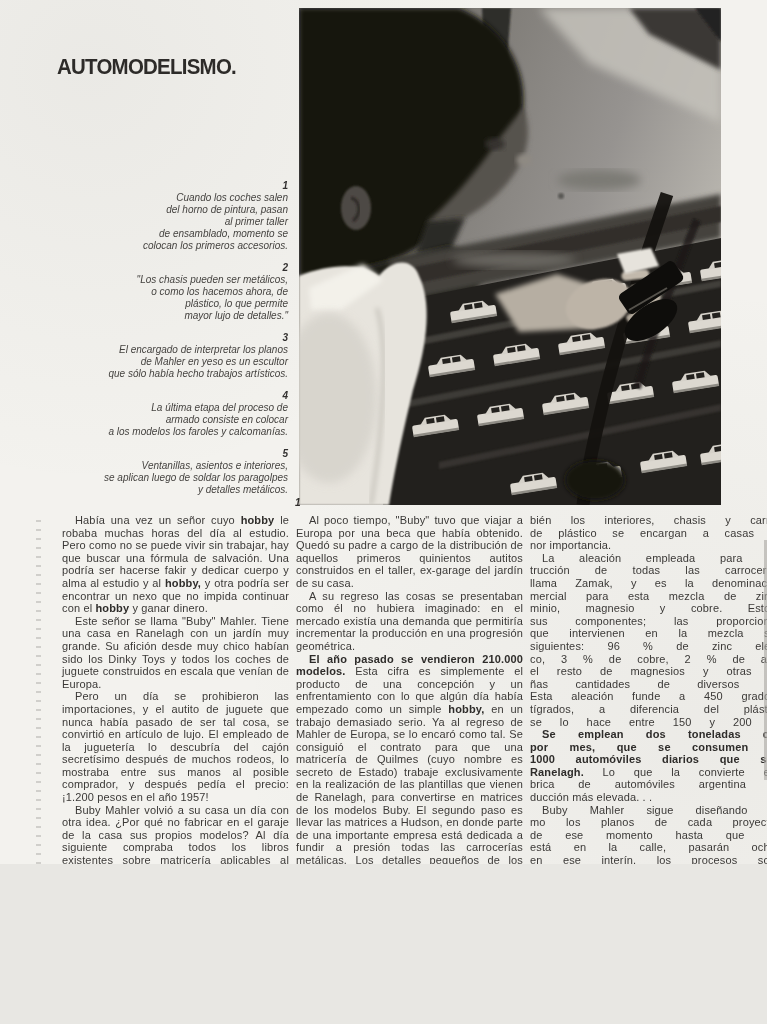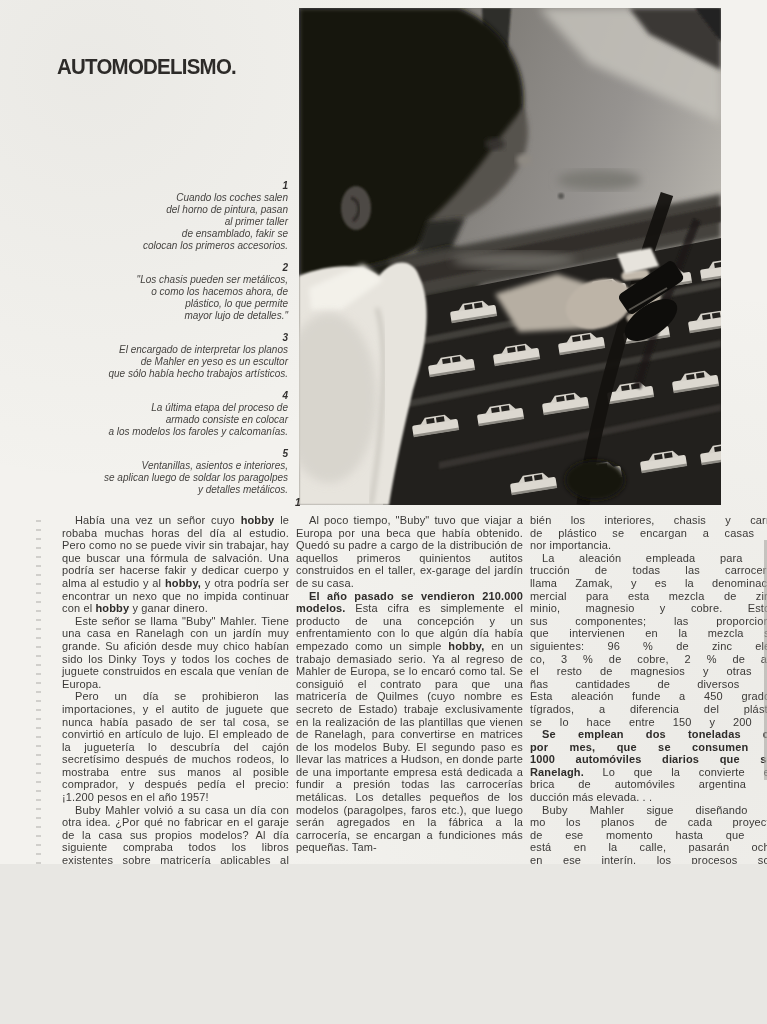--- a/index.html
+++ b/index.html
@@ -167,21 +167,21 @@
   </div>
 
   <div class="photo-marker">1</div>
 
   <div class="captions" id="captions">
       <div class="caption">
         <div class="cap-num">1</div>
         <div class="cap-line">Cuando los coches salen</div>
         <div class="cap-line">del horno de pintura, pasan</div>
         <div class="cap-line">al primer taller</div>
-        <div class="cap-line">de ensamblado, fakir se</div>
+        <div class="cap-line">de ensamblado, momento se</div>
         <div class="cap-line">colocan los primeros accesorios.</div>
       </div>
       <div class="caption">
         <div class="cap-num">2</div>
         <div class="cap-line">"Los chasis pueden ser metálicos,</div>
         <div class="cap-line">o como los hacemos ahora, de</div>
         <div class="cap-line">plástico, lo que permite</div>
         <div class="cap-line">mayor lujo de detalles."</div>
       </div>
       <div class="caption">
@@ -205,20 +205,21 @@
     </div>
 
   <div class="col col1" id="col1">
       <p class="para indent"><span>Había una vez un señor cuyo </span><span class="b">hobby</span><span> le robaba muchas horas del día al estudio. Pero como no se puede vivir sin trabajar, hay que buscar una fórmula de salvación. Una podría ser hacerse fakir y dedicar cuerpo y alma al estudio y al </span><span class="b">hobby,</span><span> y otra podría ser encontrar un nexo que no impida continuar con el </span><span class="b">hobby</span><span> y ganar dinero.</span></p>
       <p class="para indent"><span>Este señor se llama "Buby" Mahler. Tiene una casa en Ranelagh con un jardín muy grande. Su afición desde muy chico habían sido los Dinky Toys y todos los coches de juguete construidos en escala que venían de Europa.</span></p>
       <p class="para indent"><span>Pero un día se prohibieron las importaciones, y el autito de juguete que nunca había pasado de ser tal cosa, se convirtió en artículo de lujo. El empleado de la juguetería lo descubría del cajón secretísimo después de muchos rodeos, lo mostraba entre sus manos al posible comprador, y después pedía el precio: ¡1.200 pesos en el año 1957!</span></p>
       <p class="para indent"><span>Buby Mahler volvió a su casa un día con otra idea. ¿Por qué no fabricar en el garaje de la casa sus propios modelos? Al día siguiente compraba todos los libros existentes sobre matricería aplicables al tema que le interesaba. En ese entonces cursaba el quinto año de ingeniería, por lo que no tuvo mayores problemas en diseñar sus primeras matrices. Resuelto el problema de la aleación que utilizaría, encargó los primeros quinientos modelos a la</span></p>
     </div>
   <div class="col col2" id="col2">
       <p class="para indent"><span>Al poco tiempo, "Buby" tuvo que viajar a Europa por una beca que había obtenido. Quedó su padre a cargo de la distribución de aquellos primeros quinientos autitos construidos en el taller, ex-garage del jardín de su casa.</span></p>
+      <p class="para indent"><span>A su regreso las cosas se presentaban como él no hubiera imaginado: en el mercado existía una demanda que permitiría incrementar la producción en una progresión geométrica.</span></p>
       <p class="para indent"><span class="b">El año pasado se vendieron 210.000 modelos.</span><span> Esta cifra es simplemente el producto de una concepción y un enfrentamiento con lo que algún día había empezado como un simple </span><span class="b">hobby,</span><span> en un trabajo demasiado serio. Ya al regreso de Mahler de Europa, se lo encaró como tal. Se consiguió el contrato para que una matricería de Quilmes (cuyo nombre es secreto de Estado) trabaje exclusivamente en la realización de las plantillas que vienen de Ranelagh, para convertirse en matrices de los modelos Buby. El segundo paso es llevar las matrices a Hudson, en donde parte de una importante empresa está dedicada a fundir a presión todas las carrocerías metálicas. Los detalles pequeños de los modelos (paragolpes, faros etc.), que luego serán agregados en la fábrica a la carrocería, se encargan a fundiciones más pequeñas. Tam-</span></p>
     </div>
   <div class="col col3" id="col3">
       <div class="c3line"><span>bién los interiores, chasis y carro</span></div>
       <div class="c3line"><span>de plástico se encargan a casas d</span></div>
       <div class="c3line end"><span>nor importancia.</span></div>
       <div class="c3line indent"><span>La aleación empleada para la</span></div>
       <div class="c3line"><span>trucción de todas las carrocería</span></div>
       <div class="c3line"><span>llama Zamak, y es la denominació</span></div>
       <div class="c3line"><span>mercial para esta mezcla de zinc</span></div>

